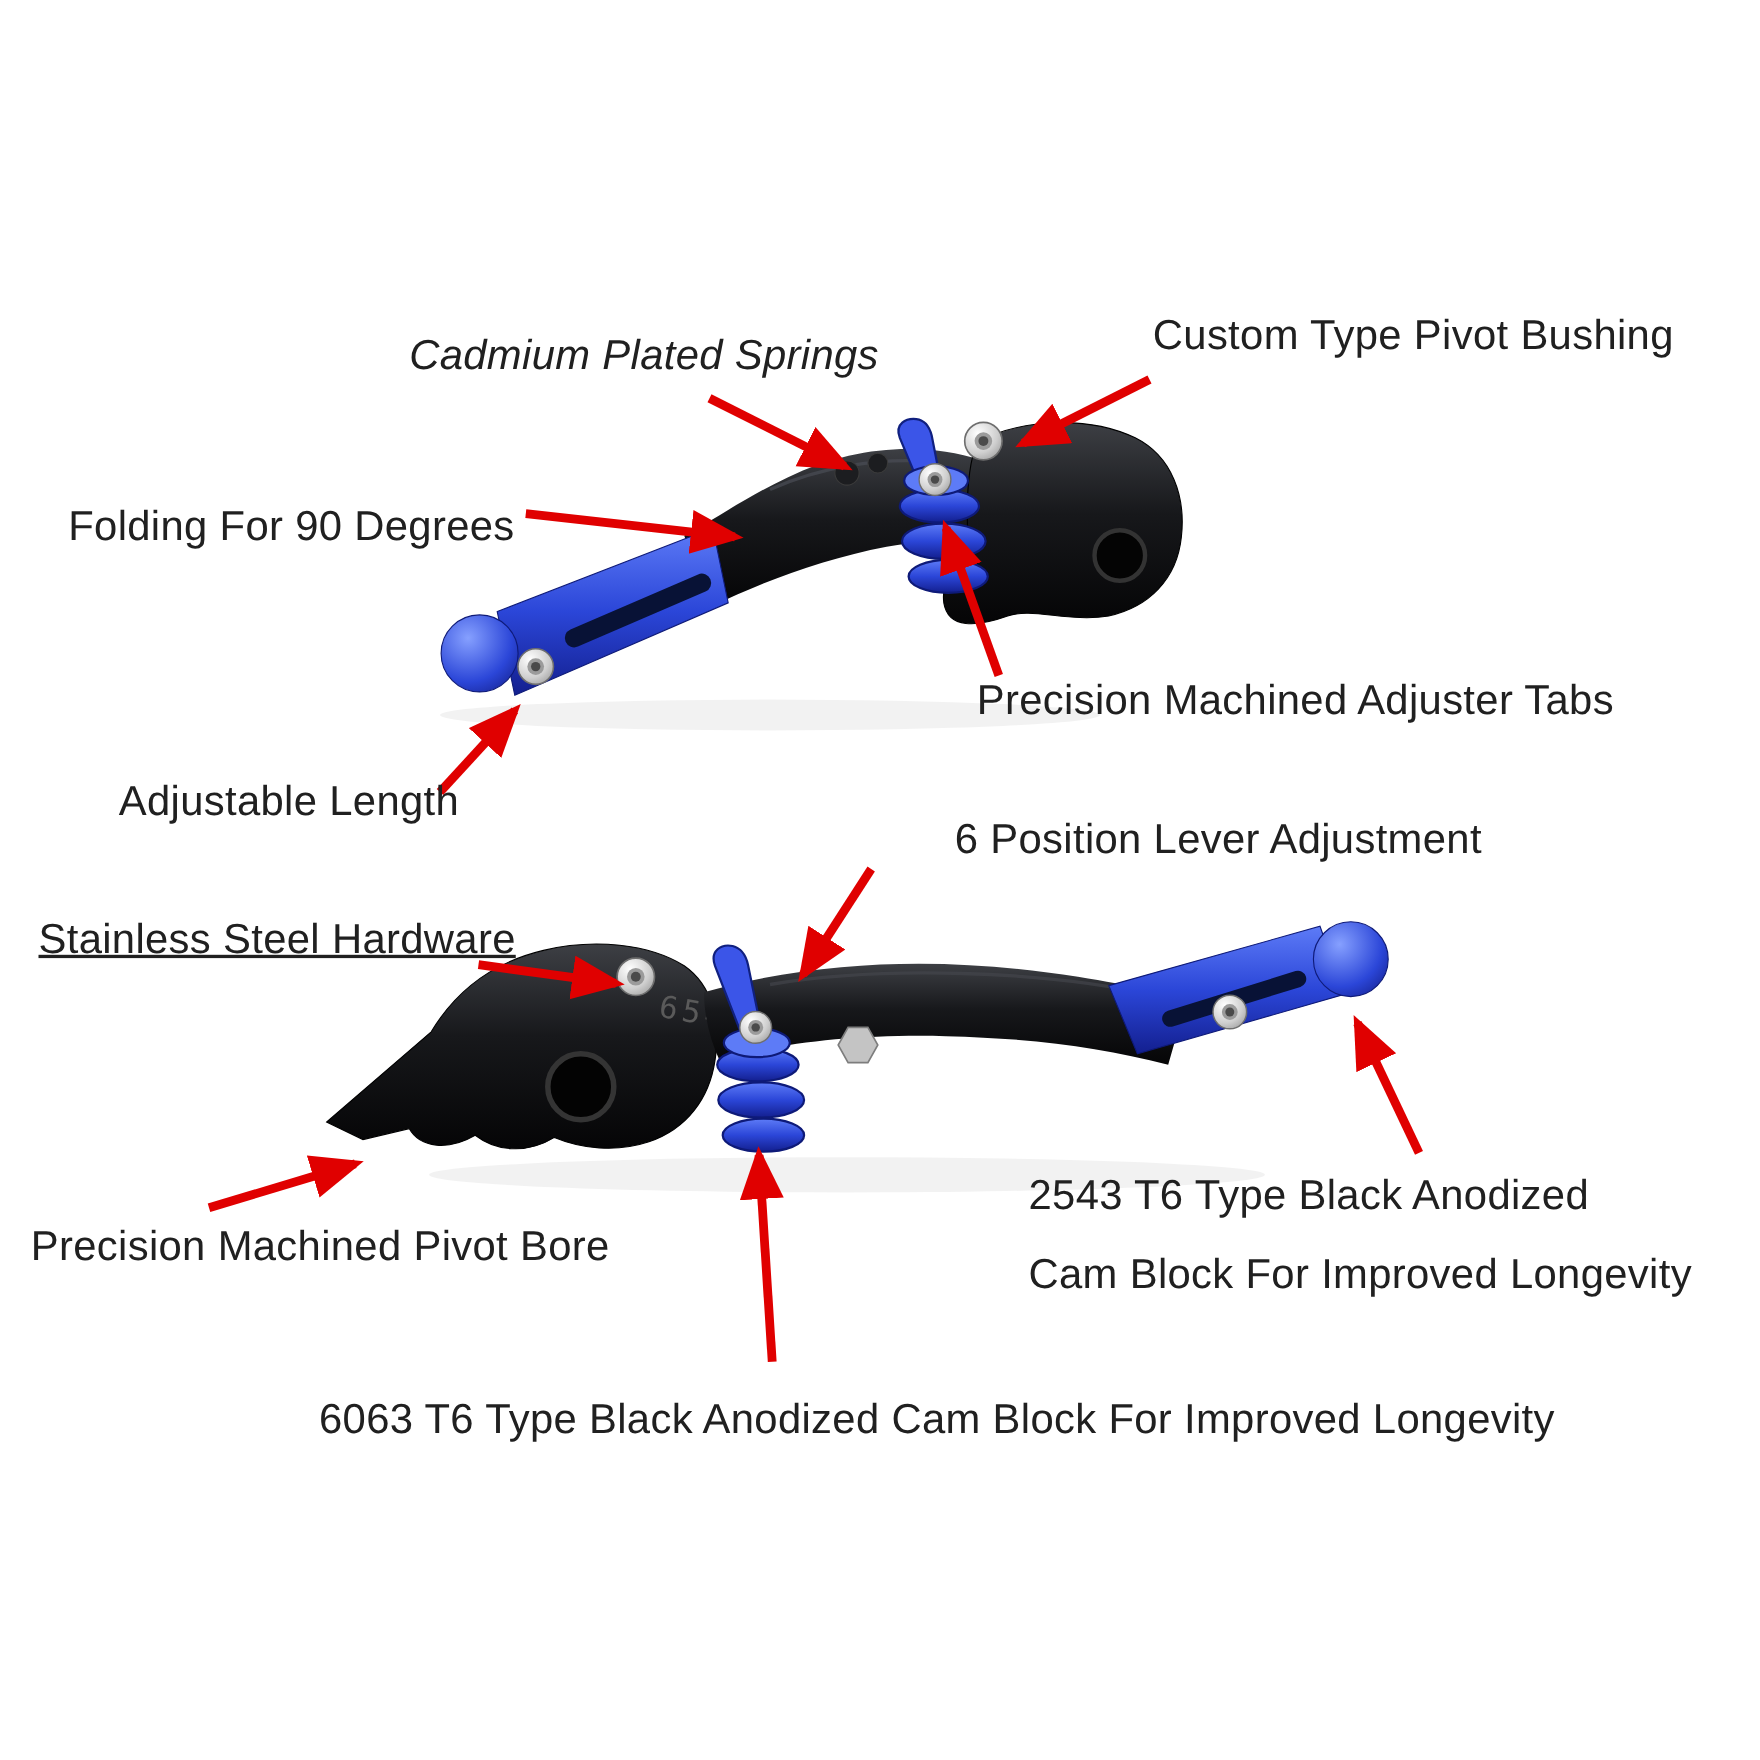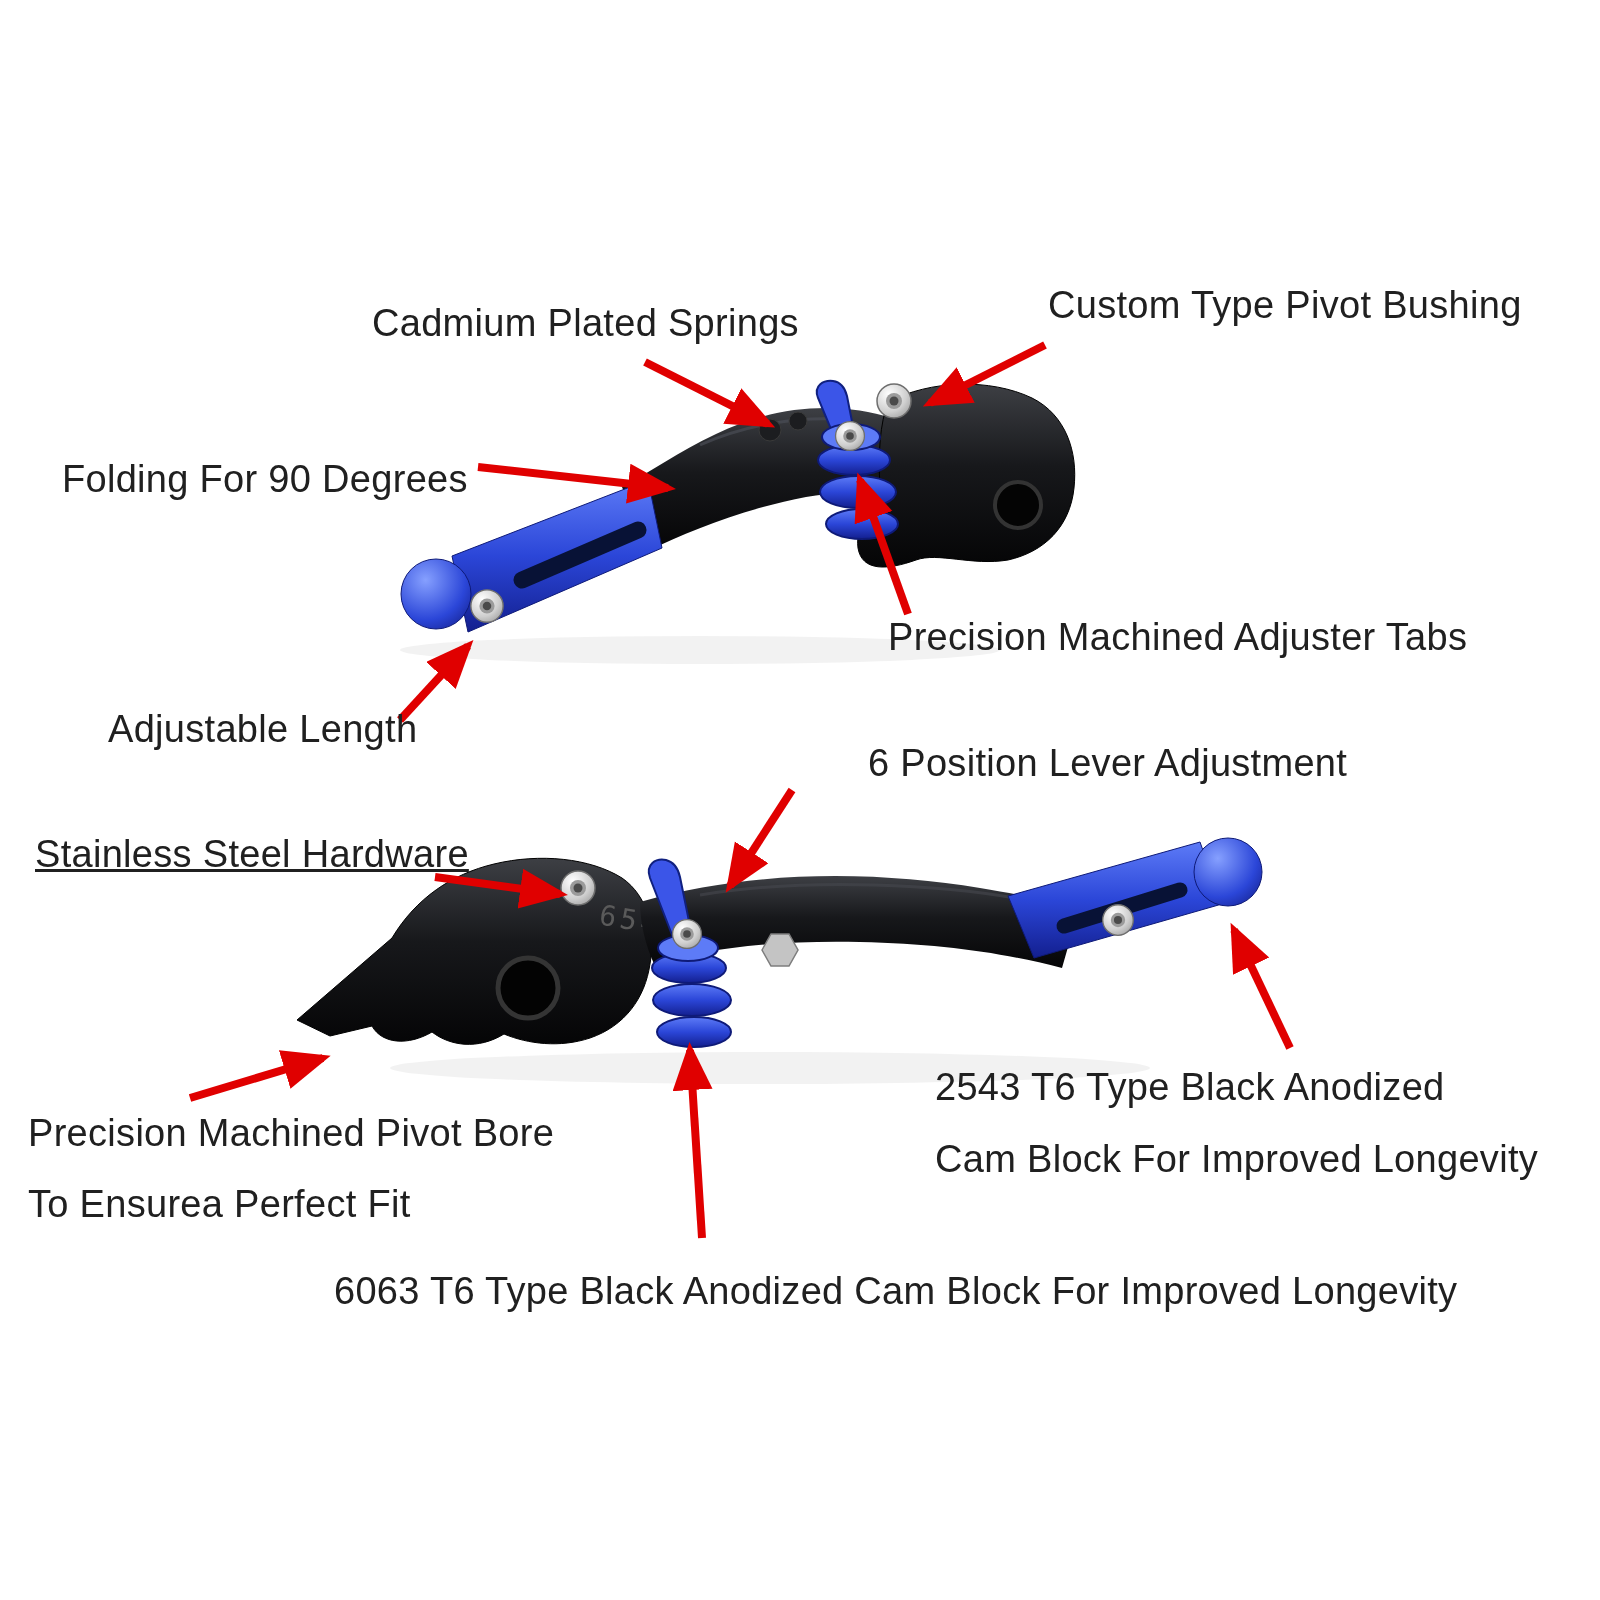--- a/index.html
+++ b/index.html
@@ -120,37 +120,36 @@
       <line x1="400" y1="720" x2="468" y2="646" marker-end="url(#arrowHead)"></line>
       <line x1="908" y1="614" x2="860" y2="480" marker-end="url(#arrowHead)"></line>
       <line x1="792" y1="790" x2="730" y2="886" marker-end="url(#arrowHead)"></line>
       <line x1="435" y1="877" x2="560" y2="894" marker-end="url(#arrowHead)"></line>
       <line x1="190" y1="1098" x2="323" y2="1058" marker-end="url(#arrowHead)"></line>
       <line x1="1290" y1="1048" x2="1234" y2="930" marker-end="url(#arrowHead)"></line>
       <line x1="702" y1="1238" x2="690" y2="1050" marker-end="url(#arrowHead)"></line>
     </g>
   </svg>
 
-  <div class="lbl" style="left:372px; top:302px;">Cadmium Plated Springs</div>
+  <div class="lbl" style="left:372px; top:302px;font-style:italic;">Cadmium Plated Springs</div>
 
   <div class="lbl" style="left:1048px; top:284px;">Custom Type Pivot Bushing</div>
 
   <div class="lbl" style="left:62px; top:430px;margin-top:28px;">Folding For 90 Degrees</div>
 
   <div class="lbl" style="left:62px; top:708px;margin-left:46px;">Adjustable Length</div>
 
   <div class="lbl" style="left:888px; top:616px;">Precision Machined Adjuster Tabs</div>
 
   <div class="lbl" style="left:868px; top:742px;">6 Position Lever Adjustment</div>
 
   <div class="lbl" style="left:35px; top:833px;text-decoration:underline;">Stainless Steel Hardware</div>
 
   <div class="lbl" style="left:28px; top:1112px;">Precision Machined Pivot Bore</div>
 
-  <div class="lbl" style="left:28px; top:1183px;">To Ensurea Perfect Fit</div>
 
   <div class="lbl" style="left:935px; top:1066px;">2543 T6 Type Black Anodized</div>
 
   <div class="lbl" style="left:935px; top:1138px;text-align:center;">Cam Block For Improved Longevity</div>
 
-  <div class="lbl" style="left:290px; top:1270px;margin-left:44px;">6063 T6 Type Black Anodized Cam Block For Improved Longevity</div>
+  <div class="lbl" style="left:290px; top:1270px;">6063 T6 Type Black Anodized Cam Block For Improved Longevity</div>
 
 </div>
 
 </body></html>

